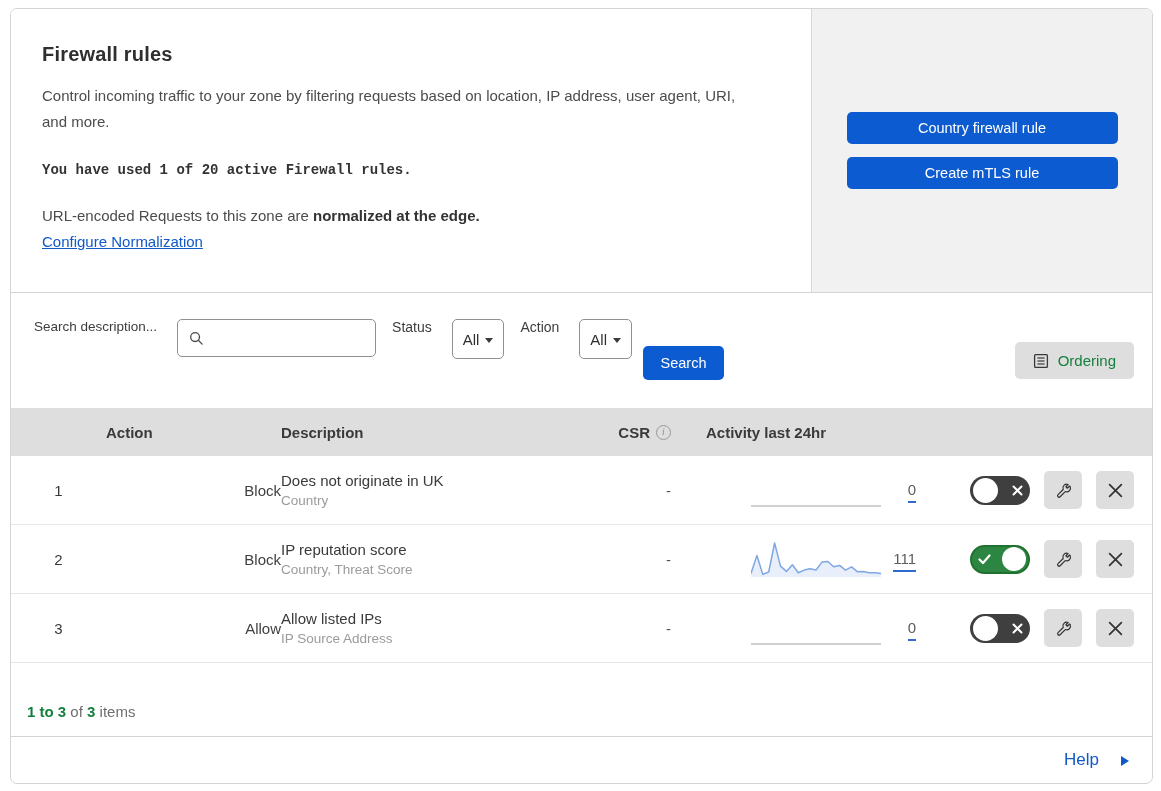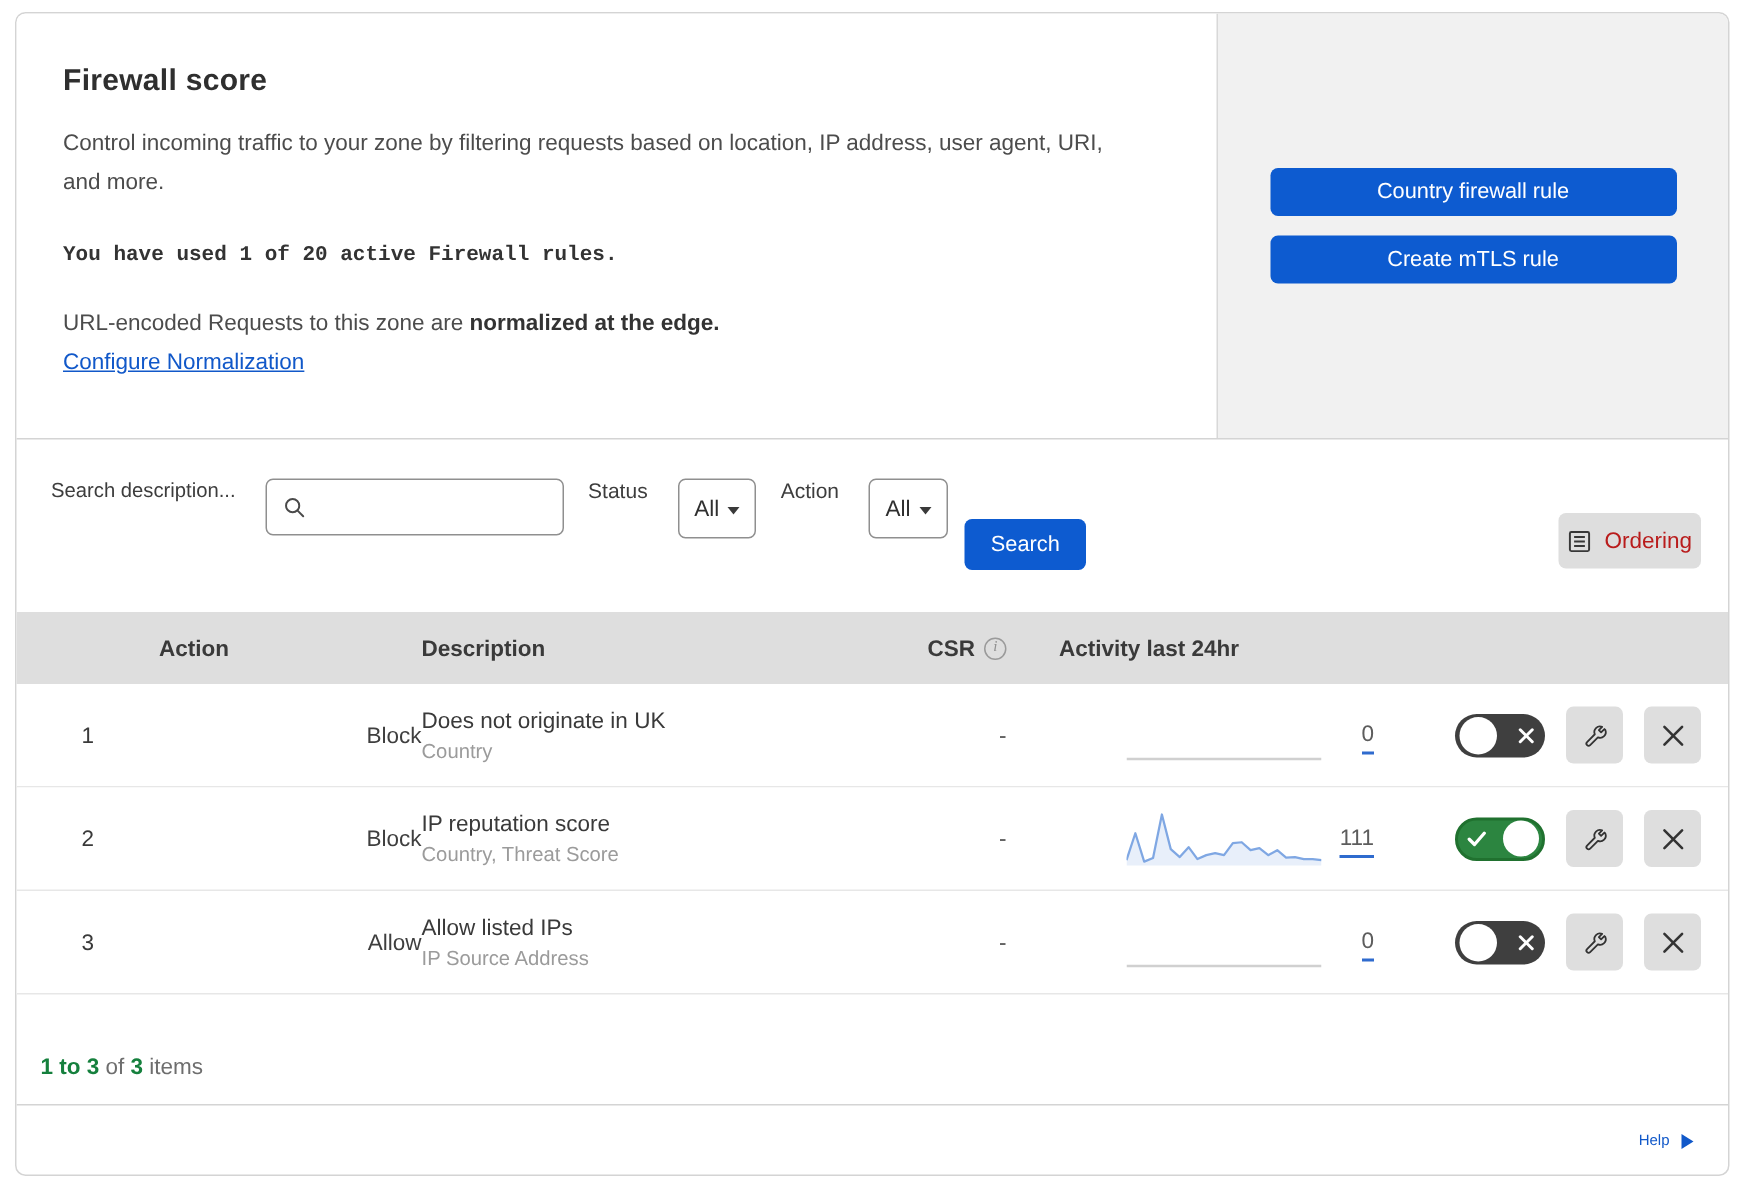--- a/index.html
+++ b/index.html
@@ -47,23 +47,23 @@
     display:flex; align-items:center; justify-content:center; gap:6px;
     font-size:15px; color:#2f2f2f; cursor:pointer; padding:0 10px;
   }
   .caret { width:0; height:0; border-left:4.5px solid transparent; border-right:4.5px solid transparent; border-top:5.5px solid #3a3a3a; margin-top:2px; }
   .search-btn {
     margin-top:27px; margin-left:-5px; width:81px; height:34px; border:none; border-radius:5px;
     background:var(--accent-blue,#0d5bd0); color:#fff; font-size:14.5px; cursor:pointer;
     font-family:"Liberation Sans", sans-serif;
   }
   .ordering-btn {
-    margin-left:auto; margin-top:23px; height:37px; padding:0 6px;
+    margin-left:auto; margin-top:23px; height:37px; padding:0 18px;
     background:var(--button-gray,#e2e2e2); border:none; border-radius:5px; cursor:pointer;
-    display:flex; align-items:center; gap:9px; font-size:15px; color:#b91c1c;
+    display:flex; align-items:center; gap:9px; font-size:15px; color:#15803d;
     font-family:"Liberation Sans", sans-serif;
   }
 
   
   .grid-cols { display:grid; grid-template-columns:95px 175px 330px 60px 245px 1fr; align-items:center; }
   .thead { height:48px; background:var(--header-band,#dedede); font-size:15px; font-weight:700; color:#3a3a3a; flex-shrink:0; }
   .th-csr { display:flex; justify-content:flex-end; align-items:center; gap:6px; }
   .info-i {
     width:15px; height:15px; border:1px solid #9a9a9a; border-radius:50%; color:#8f8f8f;
     font-size:10px; font-weight:400; font-style:italic; font-family:"Liberation Serif", serif;
@@ -93,31 +93,31 @@
   .icon-btn {
     width:38px; height:38px; border:none; border-radius:5px; cursor:pointer;
     background:var(--button-gray,#dcdcdc); display:flex; align-items:center; justify-content:center;
   }
 
   
   .items-bar { height:72px; padding:40px 16px 0 16px; font-size:15px; flex-shrink:0; }
   .items-bar .strong { font-weight:700; color:#15803d; }
   .items-bar .soft { color:#6e6e6e; }
   .help-bar { margin-top:auto; border-top:1px solid #d4d4d4; height:47px; display:flex; align-items:center; justify-content:flex-end; padding-right:23px; flex-shrink:0; }
-  .help-link { font-size:10px; color:var(--link-blue,#0553c9); cursor:pointer; display:flex; align-items:center; gap:8px; text-decoration:none; }
+  .help-link { font-size:17px; color:var(--link-blue,#0553c9); cursor:pointer; display:flex; align-items:center; gap:22px; text-decoration:none; }
   .help-tri { width:0; height:0; border-top:5.5px solid transparent; border-bottom:5.5px solid transparent; border-left:8px solid var(--link-blue,#0553c9); margin-top:1px; }
 </style>
 </head>
 <body>
 
 <div class="card">
 
   <div class="top-section">
     <div class="top-left">
-      <h1 class="page-title">Firewall score</h1>
+      <h1 class="page-title">Firewall rules</h1>
       <p class="desc">Control incoming traffic to your zone by filtering requests based on location, IP address, user agent, URI, and more.</p>
       <p class="usage">You have used 1 of 20 active Firewall rules.</p>
       <p class="norm"><span>URL-encoded Requests to this zone are </span><b>normalized at the edge.</b></p>
       <a class="config-link">Configure Normalization</a>
     </div>
     <div class="top-right">
       <button class="blue-btn">Country firewall rule</button>
       <button class="blue-btn">Create mTLS rule</button>
     </div>
   </div>

